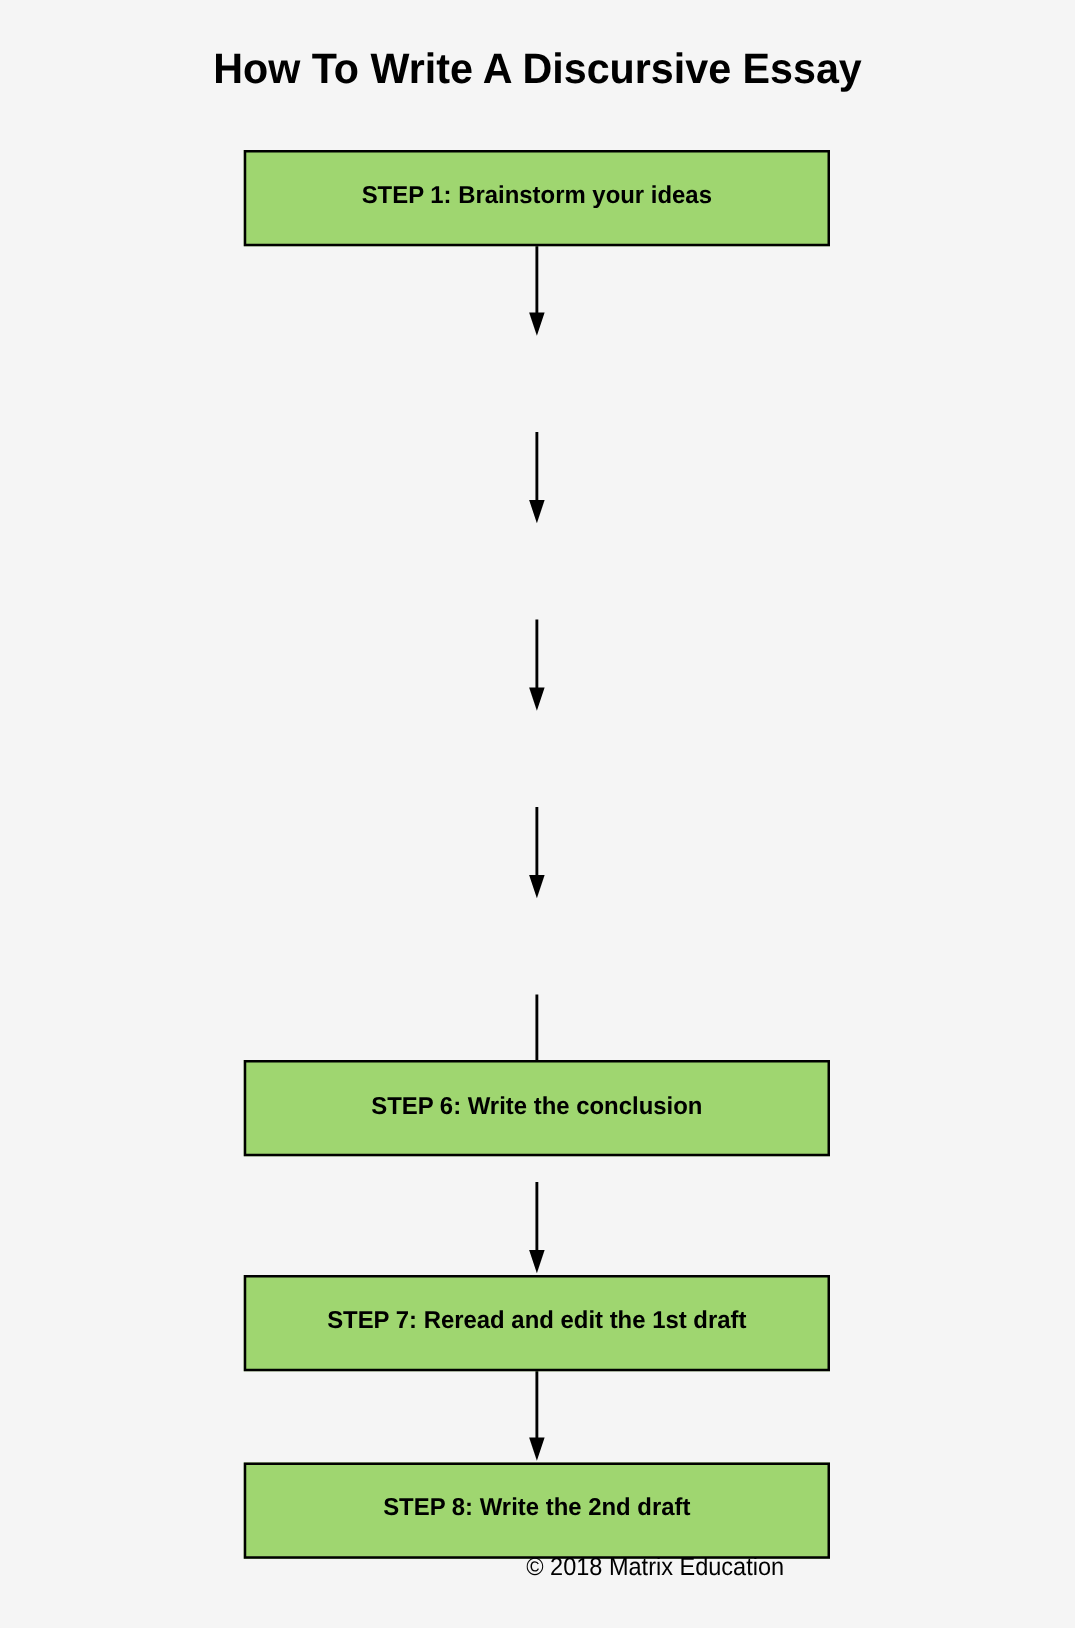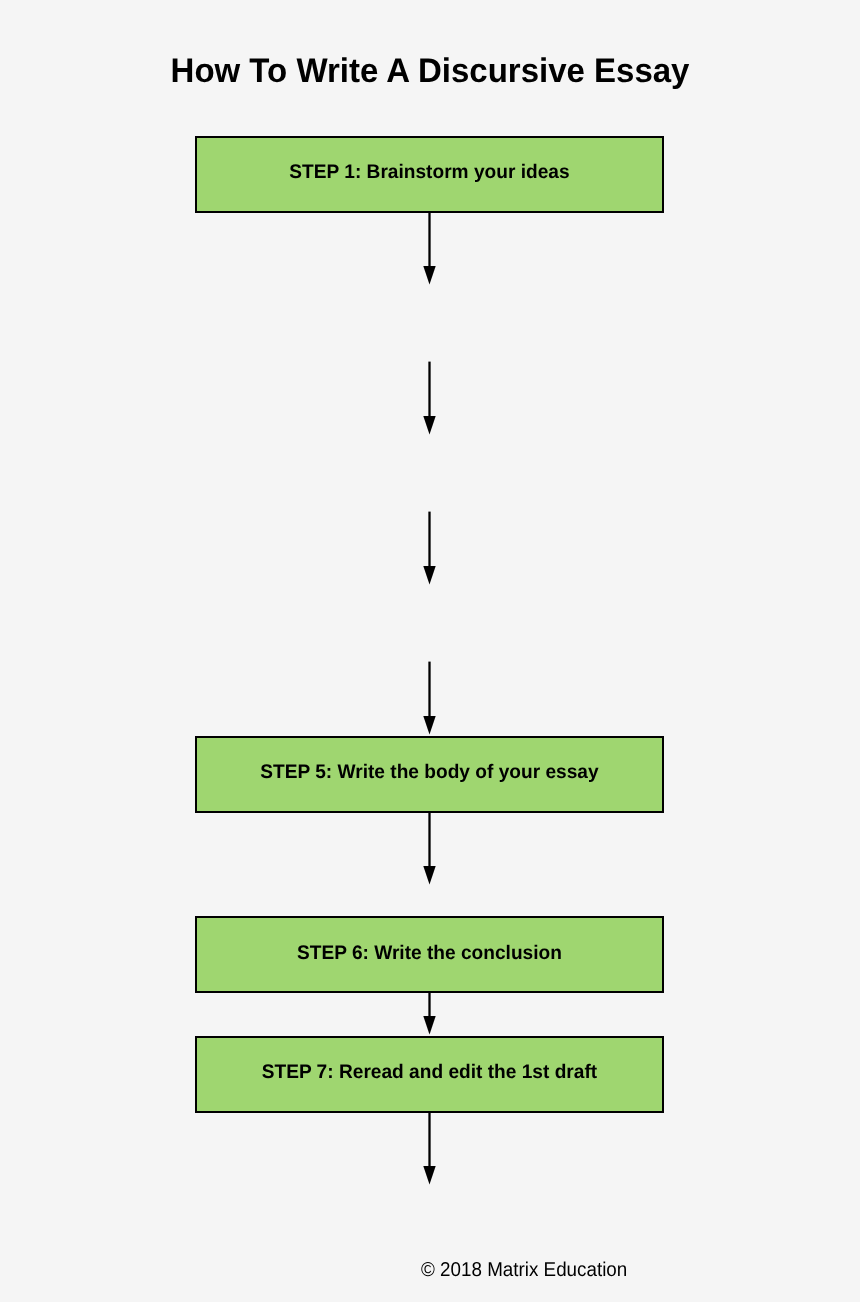--- a/index.html
+++ b/index.html
@@ -16,21 +16,20 @@
     position: relative;
     -webkit-font-smoothing: antialiased;
     text-rendering: geometricPrecision;
   }
   #stage {
     position: absolute;
     left: 0;
     top: 0;
     width: 860px;
     height: 940px;
-    margin-top: 16px;
   }
   #page-title {
     position: absolute;
     left: 0;
     top: 38.4px;
     width: 860px;
     text-align: center;
     font-size: 34px;
     font-weight: bold;
     color: #000000;
@@ -76,21 +75,21 @@
     line-height: 1;
     transform: scaleX(0.976) translateZ(0);
     transform-origin: 50% 50%;
     -webkit-font-smoothing: antialiased;
   }
   .box-1 { top: 119.9px; }
   .box-2 { top: 269.9px; }
   .box-3 { top: 419.9px; }
   .box-4 { top: 569.9px; }
   .box-5 { top: 719.9px; }
-  .box-6 { top: 900px; }
+  .box-6 { top: 848px; }
   .box-7 { top: 1019.9px; }
   .box-8 { top: 1169.9px; }
   #copyright-notice {
     position: absolute;
     left: 421px;
     top: 1244.4px;
     font-size: 20px;
     font-weight: normal;
     color: #000000;
     white-space: nowrap;
@@ -135,26 +134,26 @@
     <g>
       <line x1="429.5" y1="1095.6" x2="429.5" y2="1151.6" stroke="#000000" stroke-width="2.3"></line>
       <polygon points="423.3,1150.0 435.7,1150.0 429.5,1168.6" fill="#000000"></polygon>
     </g>
   </svg>
 
   <div id="nodes">
     <div class="step-box box-1">
       <div class="step-label">STEP 1: Brainstorm your ideas</div>
     </div>
-    <div class="step-box box-5">
-      <div class="step-label">STEP 5: Write the body of your essay</div>
-    </div>
     <div class="step-box box-6">
       <div class="step-label">STEP 6: Write the conclusion</div>
     </div>
     <div class="step-box box-7">
       <div class="step-label">STEP 7: Reread and edit the 1st draft</div>
+    </div>
+    <div class="step-box box-8">
+      <div class="step-label">STEP 8: Write the 2nd draft</div>
     </div>
   </div>
 
   <div id="copyright-notice">© 2018 Matrix Education</div>
 
 </div>
 
 </body></html>

